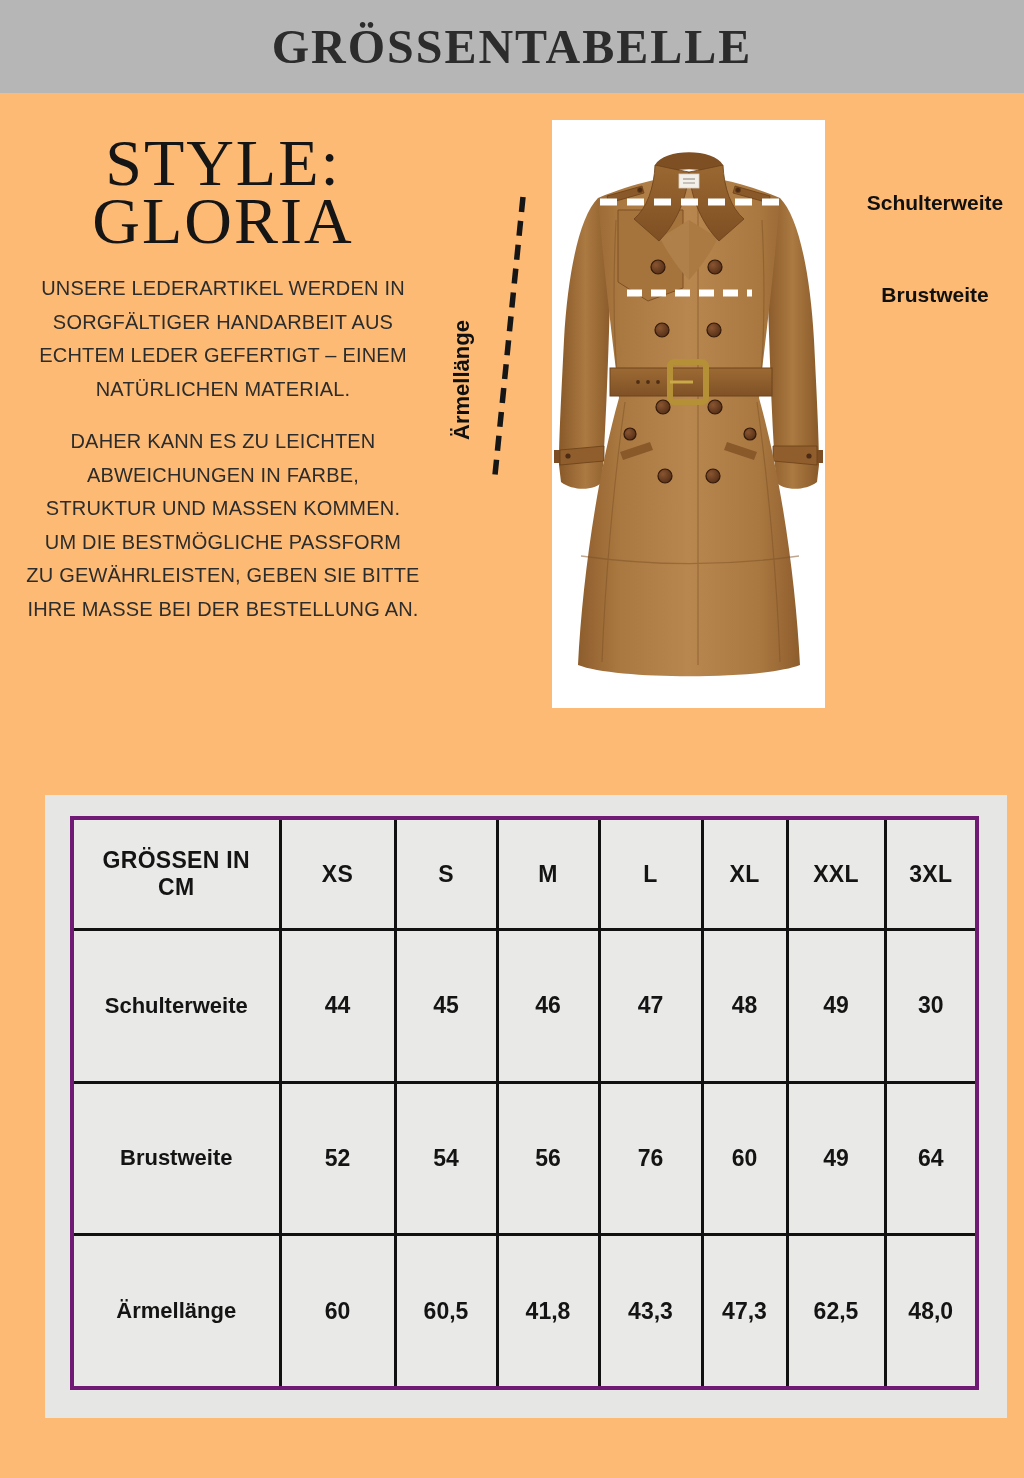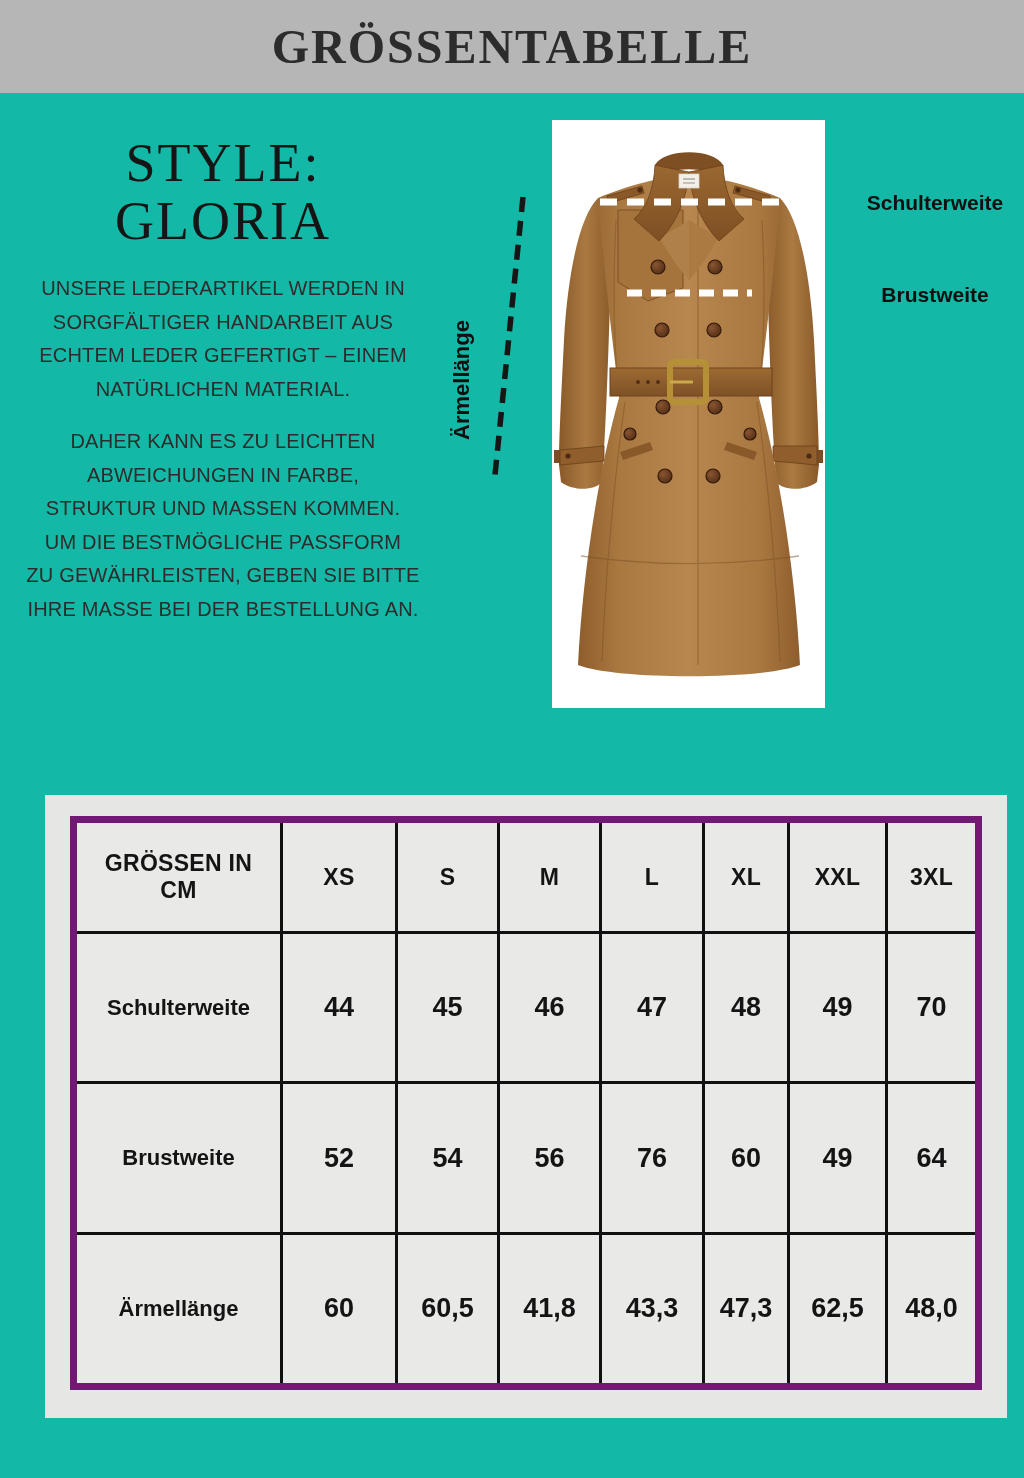--- a/index.html
+++ b/index.html
@@ -1,31 +1,31 @@
 <!DOCTYPE html>
 <html><head>
 <meta charset="utf-8">
 <style>
   html,body{margin:0;padding:0;}
   body{background:#e9e9e9;font-family:"Liberation Sans", sans-serif;}
-  .page{position:relative;width:1024px;height:1478px;margin:0 auto;background:#14b8a6;overflow:hidden;}
+  .page{position:relative;width:1024px;height:1478px;margin:0 auto;background:#fdba74;overflow:hidden;}
   .pre{white-space:pre-line;}
 
   
   .topbar{position:absolute;left:0;top:0;width:1024px;height:93px;background:#b6b6b6;}
   .topbar .title{
     width:100%;height:93px;line-height:93px;text-align:center;
     font-family:"Liberation Serif", serif;font-weight:700;font-size:48px;
     letter-spacing:2px;color:#2c2c2c;
   }
 
   
   .style-title{
     position:absolute;left:3px;top:134px;width:440px;text-align:center;
-    font-family:"Liberation Serif", serif;font-weight:400;font-size:54px;line-height:58px;
+    font-family:"Liberation Serif", serif;font-weight:400;font-size:66px;line-height:58px;
     letter-spacing:2px;color:#151515;
   }
   .para{
     position:absolute;left:3px;width:440px;text-align:center;
     font-size:20px;line-height:33.5px;color:#2c2c2c;letter-spacing:.2px;font-weight:400;
   }
   .para1{top:272px;}
   .para2{top:425px;}
 
   
@@ -43,28 +43,28 @@
 
   
   .photo-box{position:absolute;left:552px;top:120px;width:273px;height:588px;background:#ffffff;}
   .photo-box svg{display:block;}
 
   
   .table-panel{position:absolute;left:45px;top:795px;width:962px;height:623px;background:#e6e6e4;}
   table.size{
     position:absolute;left:25px;top:21px;width:905px;height:574px;
     border-collapse:collapse;table-layout:fixed;background:#e9e9e7;
-    border:7px solid #701a75;
+    border:4px solid #701a75;
   }
   table.size th, table.size td{
     border:3px solid #111;text-align:center;vertical-align:middle;
     font-weight:700;color:#141414;padding:0;
   }
   table.size thead th{height:108px;font-size:23px;letter-spacing:.3px;}
-  table.size tbody td{height:112px;font-size:27px;}
+  table.size tbody td{height:112px;font-size:23px;}
   table.size td.rowlabel{font-size:22px;}
 </style>
 </head>
 <body>
 
 <div class="page">
 
   <div class="topbar">
     <div class="title">GRÖSSENTABELLE</div>
   </div>
@@ -233,21 +233,21 @@
       </thead>
       <tbody>
         <tr>
           <td class="rowlabel">Schulterweite</td>
           <td>44</td>
           <td>45</td>
           <td>46</td>
           <td>47</td>
           <td>48</td>
           <td>49</td>
-          <td>70</td>
+          <td>30</td>
         </tr>
         <tr>
           <td class="rowlabel">Brustweite</td>
           <td>52</td>
           <td>54</td>
           <td>56</td>
           <td>76</td>
           <td>60</td>
           <td>49</td>
           <td>64</td>

